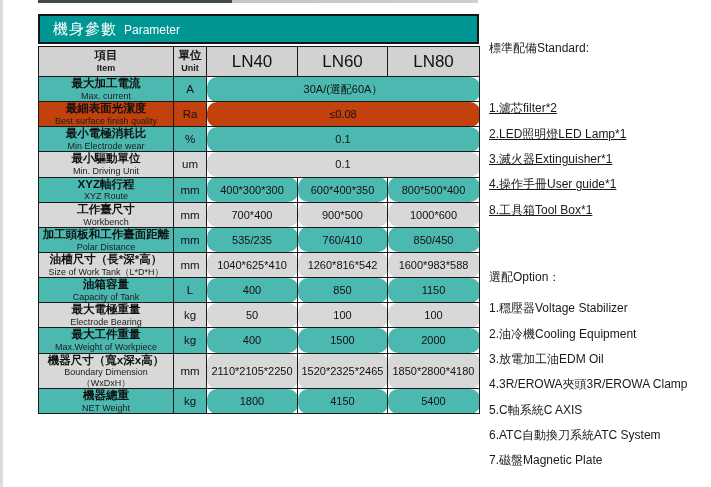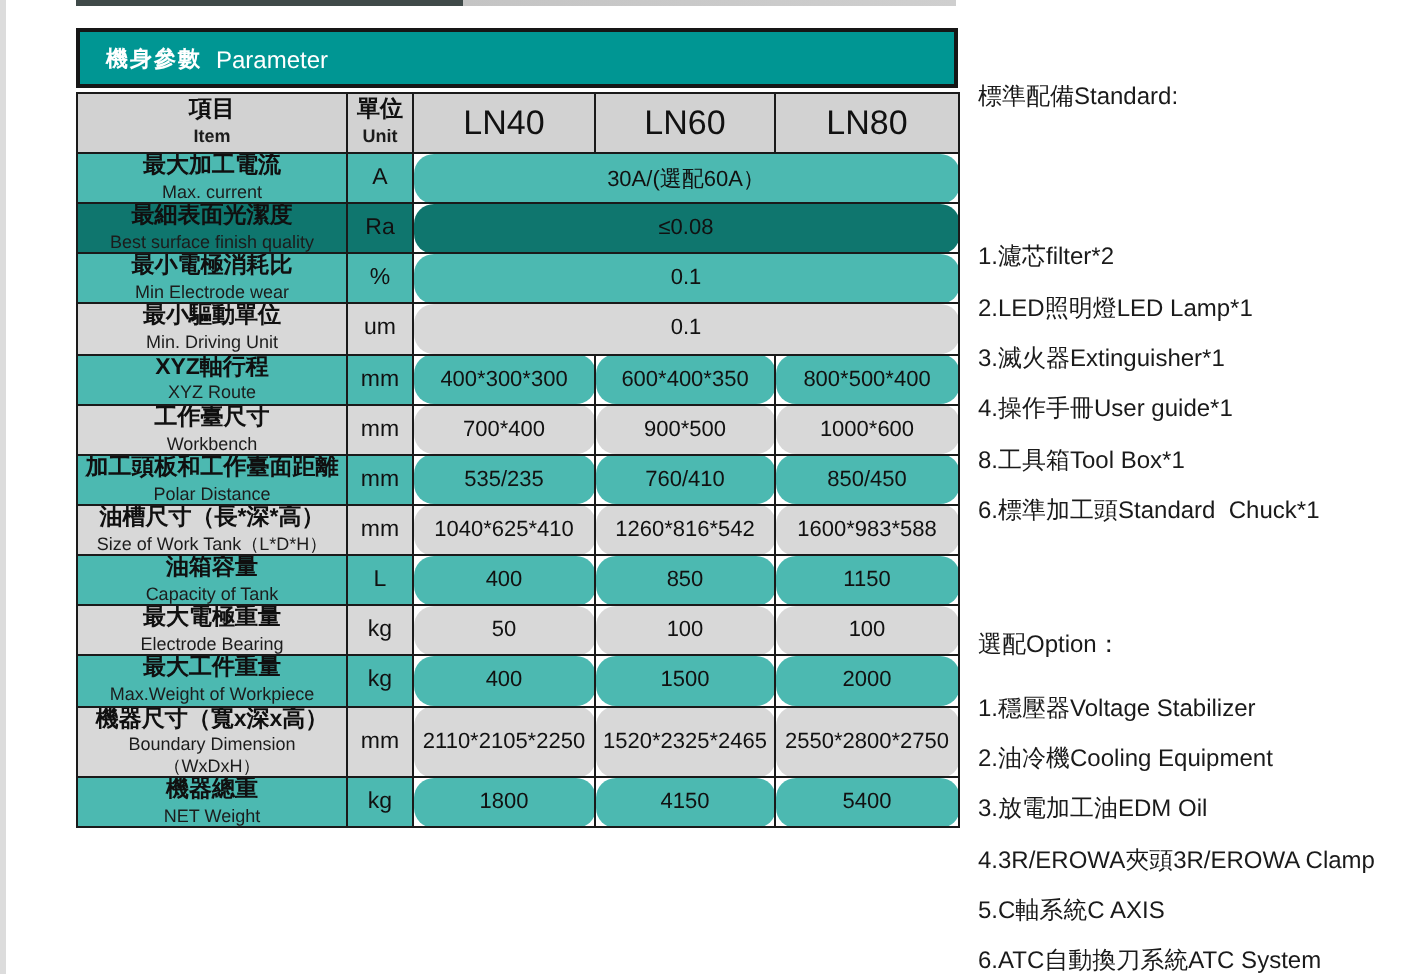--- a/index.html
+++ b/index.html
@@ -28,21 +28,21 @@
   .title-bar {
     box-sizing: border-box;
     height: 30px;
     background: #009693;
     border: 2px solid #161616;
     color: #ffffff;
     display: flex; align-items: center;
     padding-left: 13px;
     margin-bottom: 2px;
   }
-  .title-bar .tz { font-size: 11px; font-weight: bold; letter-spacing: 1px; }
+  .title-bar .tz { font-size: 15px; font-weight: normal; letter-spacing: 1px; }
   .title-bar .te { font-size: 12px; margin-left: 7px; margin-top: 2px; }
   table.spec {
     border-collapse: collapse;
     width: 441px;
     table-layout: fixed;
   }
   table.spec th, table.spec td {
     border: 1.5px solid #1a1a1a;
     text-align: center;
     vertical-align: middle;
@@ -59,21 +59,21 @@
   th.model-col { font-size: 17px; font-weight: normal; }
   td.val { font-size: 11px; border-radius: 10px; }
   .right-panel {
     position: absolute; left: 489px; top: 40px;
     width: 220px;
     font-size: 12px;
     color: #1a1a1a;
   }
   .panel-heading { height: 16px; line-height: 16px; white-space: pre-wrap; }
   .acc-list { margin: 0; padding: 0; list-style: none; }
-  .acc-list.std { margin-top: 60px; }
+  .acc-list.std { margin-top: 40px; text-decoration: underline; }
   .acc-list.opt { margin-top: 11px; }
   .acc-list li {
     height: 25.4px;
     display: flex; align-items: center;
     white-space: pre-wrap;
   }
   .opt-heading { margin-top: 46px; }
 </style>
 </head>
 <body>
@@ -111,21 +111,21 @@
     </thead>
     <tbody>
         <tr class="teal" style="background: rgb(76, 185, 177);">
           <td>
             <div class="zh">最大加工電流</div>
             <div class="en">Max. current</div>
           </td>
           <td class="unit-cell">A</td>
           <td class="val" colspan="3">30A/(選配60A）</td>
         </tr>
-        <tr class="gray" style="background: #0f766e;">
+        <tr class="gray" style="background: #c2410c;">
           <td>
             <div class="zh">最細表面光潔度</div>
             <div class="en">Best surface finish quality</div>
           </td>
           <td class="unit-cell">Ra</td>
           <td class="val" colspan="3">≤0.08</td>
         </tr>
         <tr class="teal" style="background: rgb(76, 185, 177);">
           <td>
             <div class="zh">最小電極消耗比</div>
@@ -213,21 +213,21 @@
           <td class="val">2000</td>
         </tr>
         <tr class="gray" style="background: rgb(216, 216, 216);">
           <td>
             <div class="zh">機器尺寸（寬x深x高）</div>
             <div class="en">Boundary Dimension（WxDxH）</div>
           </td>
           <td class="unit-cell">mm</td>
           <td class="val">2110*2105*2250</td>
           <td class="val">1520*2325*2465</td>
-          <td class="val">2550*2800*2750</td>
+          <td class="val">1850*2800*4180</td>
         </tr>
         <tr class="teal" style="background: rgb(76, 185, 177);">
           <td>
             <div class="zh">機器總重</div>
             <div class="en">NET Weight</div>
           </td>
           <td class="unit-cell">kg</td>
           <td class="val">1800</td>
           <td class="val">4150</td>
           <td class="val">5400</td>
@@ -237,21 +237,20 @@
 </div>
 
 <div class="right-panel">
   <div class="panel-heading">標準配備Standard:</div>
   <ul class="acc-list std">
       <li>1.濾芯filter*2</li>
       <li>2.LED照明燈LED Lamp*1</li>
       <li>3.滅火器Extinguisher*1</li>
       <li>4.操作手冊User guide*1</li>
       <li>8.工具箱Tool Box*1</li>
-      <li>6.標準加工頭Standard  Chuck*1</li>
     </ul>
   <div class="panel-heading opt-heading">選配Option：</div>
   <ul class="acc-list opt">
       <li>1.穩壓器Voltage Stabilizer</li>
       <li>2.油冷機Cooling Equipment</li>
       <li>3.放電加工油EDM Oil</li>
       <li>4.3R/EROWA夾頭3R/EROWA Clamp</li>
       <li>5.C軸系統C AXIS</li>
       <li>6.ATC自動換刀系統ATC System</li>
       <li>7.磁盤Magnetic Plate</li>

